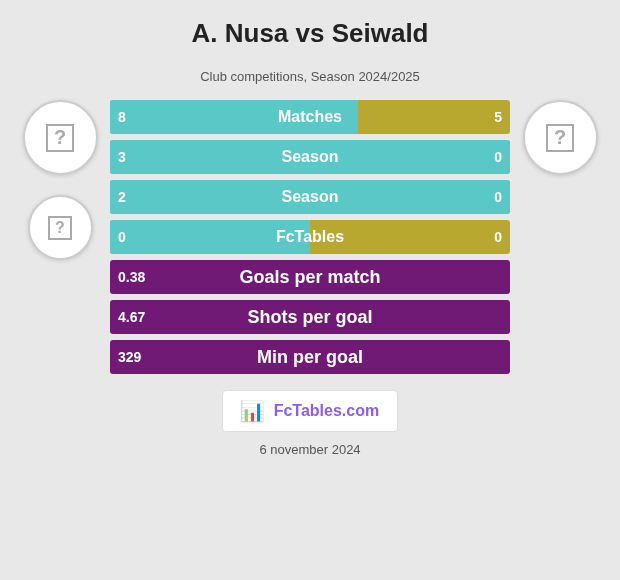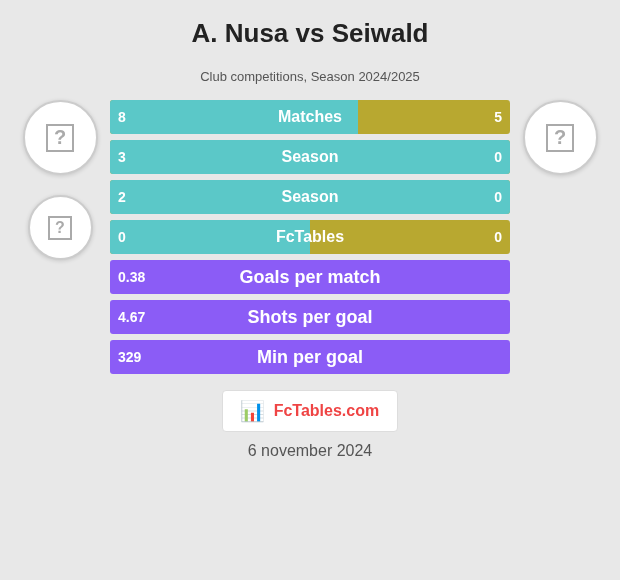--- a/index.html
+++ b/index.html
@@ -146,21 +146,21 @@
       color: #fff;
       z-index: 2;
       position: relative;
     }
     .stat-row-single {
       display: flex;
       flex-direction: row;
       align-items: center;
       width: 100%;
       height: 34px;
-      background: #8b5cf6;
+      background: #701a75;
       border-radius: 3px;
       position: relative;
       overflow: hidden;
     }
     .stat-row-single .left-val {
       position: absolute;
       left: 8px;
       font-size: 14px;
       font-weight: bold;
       color: #fff;
@@ -194,25 +194,25 @@
       align-items: center;
       gap: 8px;
     }
     .logo-area .logo-icon {
       font-size: 20px;
       color: #333;
     }
     .logo-area .logo-text {
       font-size: 16px;
       font-weight: bold;
-      color: #ef4444;
+      color: #8b5cf6;
     }
     .date-text {
       margin-top: 10px;
-      font-size: 16px;
+      font-size: 13px;
       color: #555;
     }
   </style>
 </head>
 <body>
 
 <div class="container">
   <div class="header">
     <h1>A. Nusa vs Seiwald</h1>
     <p>Club competitions, Season 2024/2025</p>

